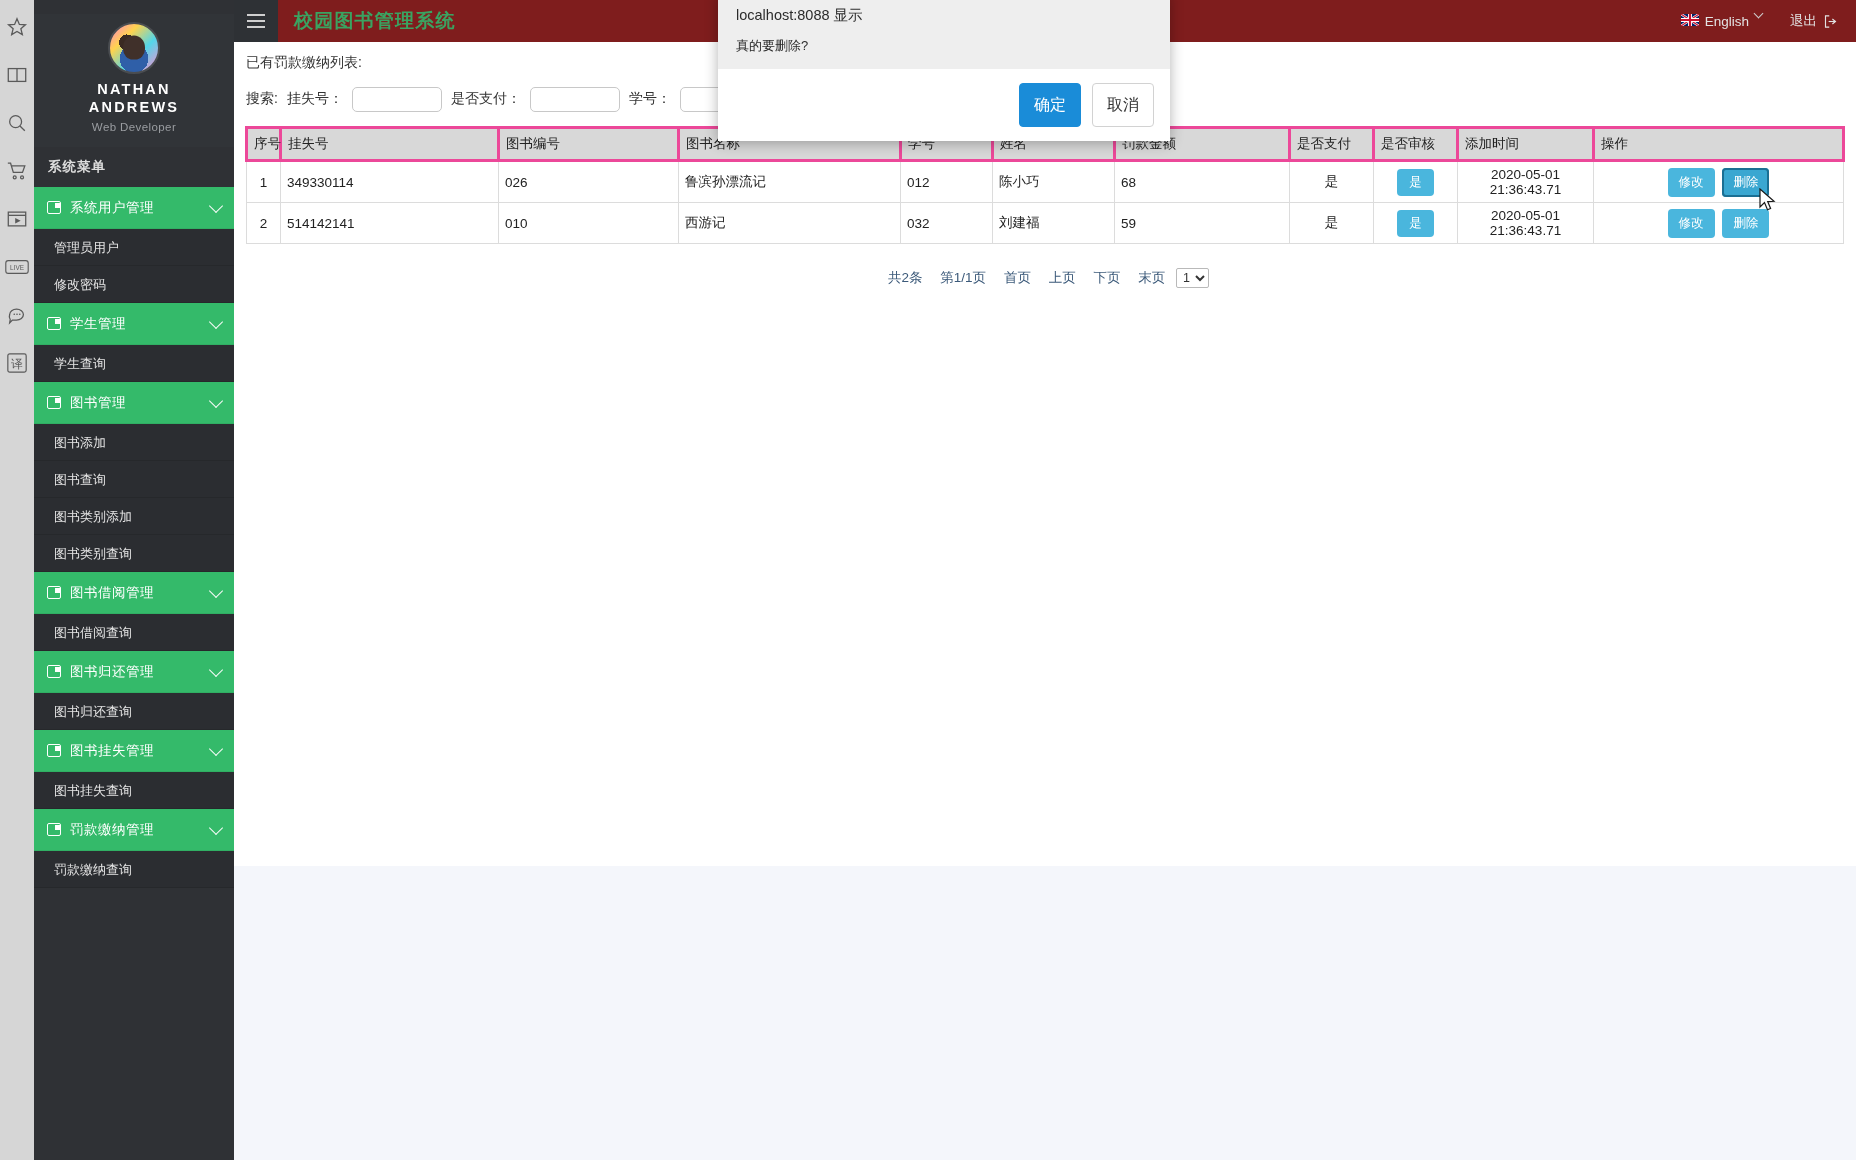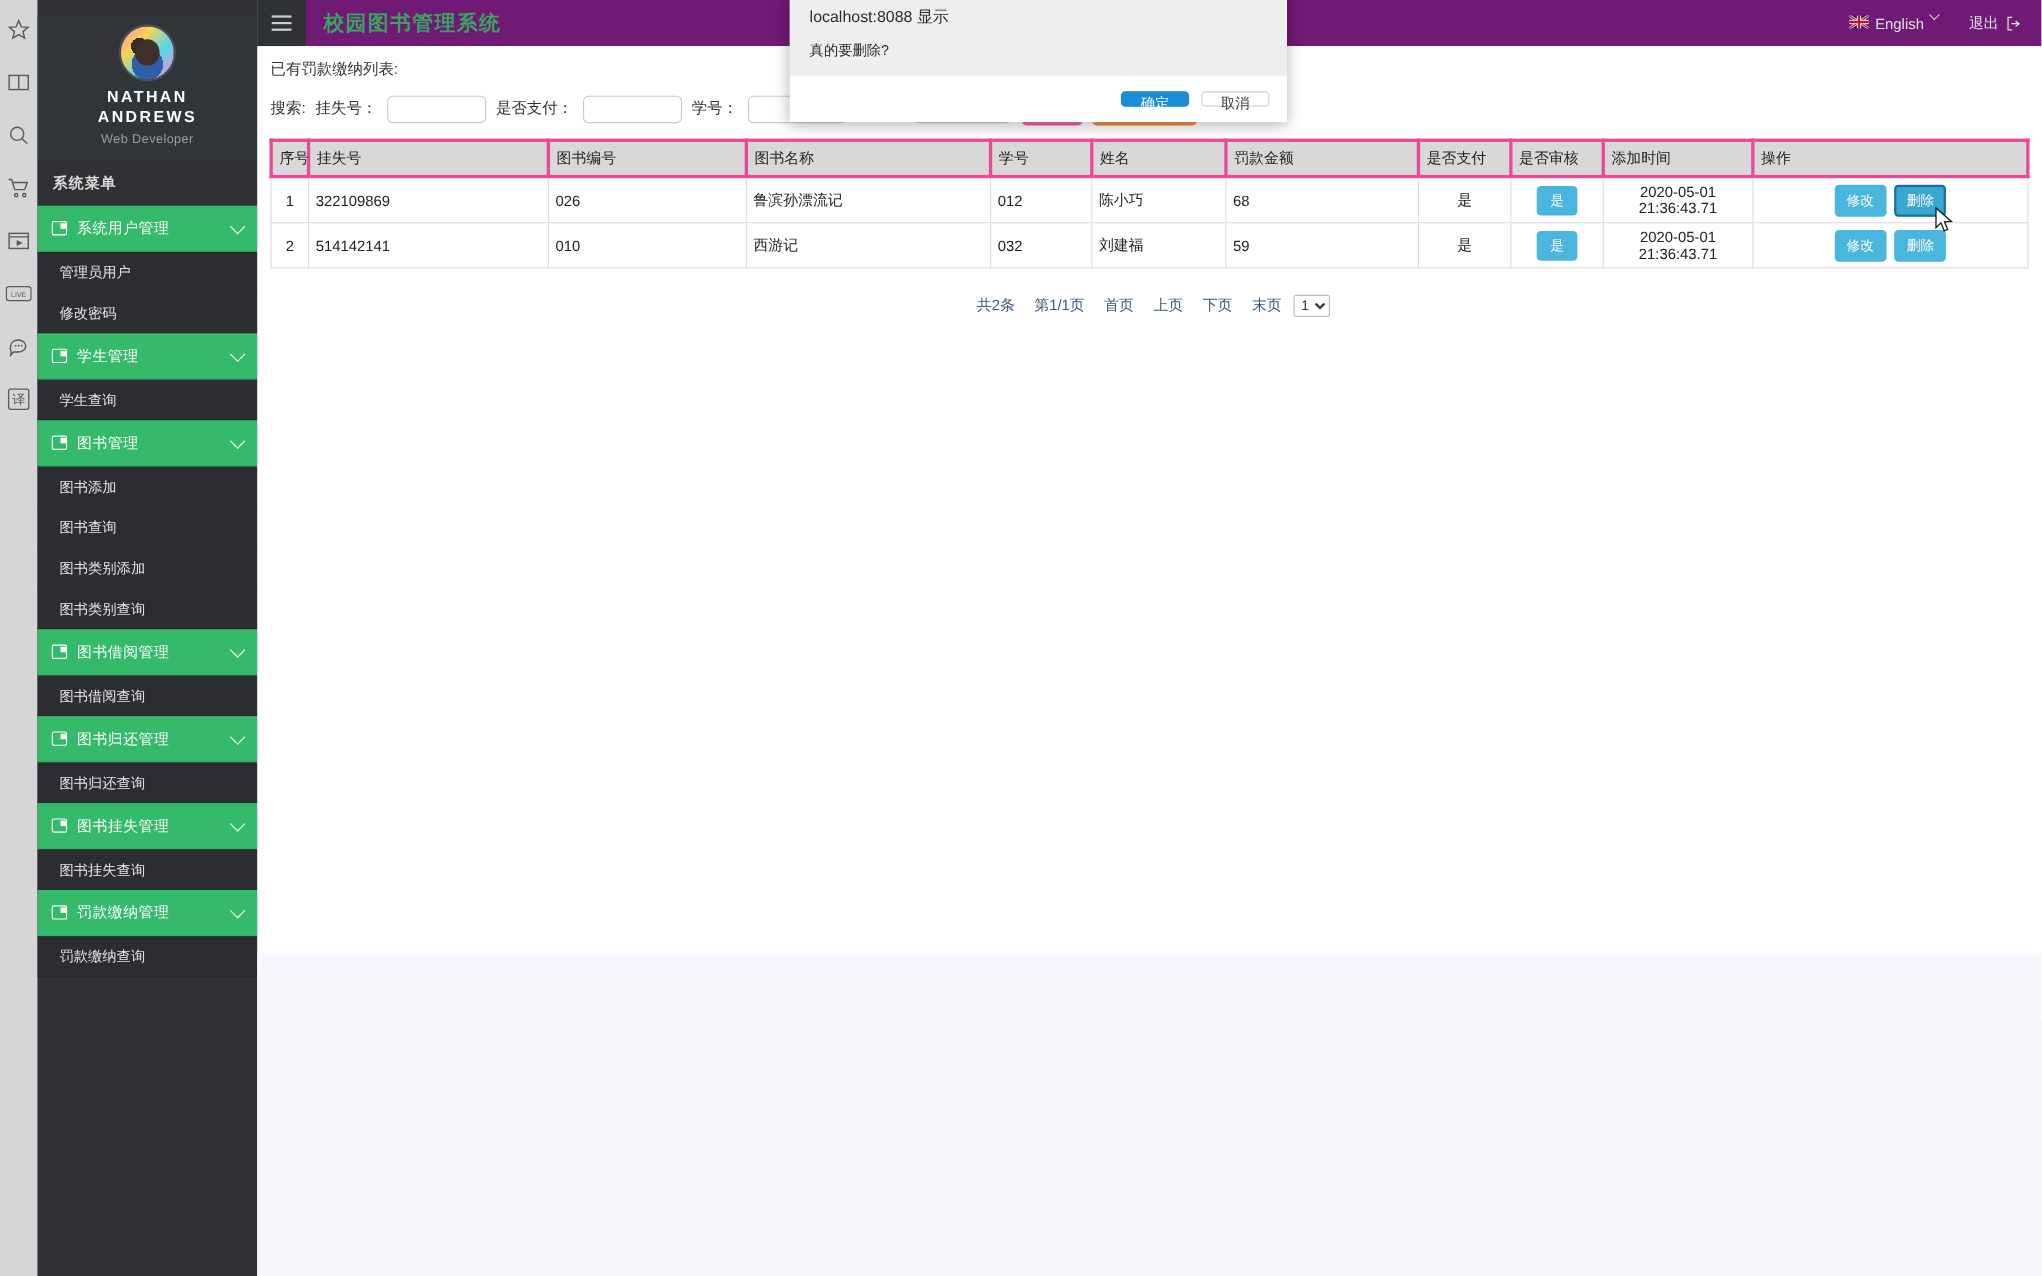--- a/index.html
+++ b/index.html
@@ -88,21 +88,21 @@
   .sub {
     display: block; height: 37px; line-height: 37px;
     padding-left: 20px; font-size: 13px;
     background: #2b2d31; color: #e4e4e4; cursor: pointer;
     border-bottom: 1px solid #26282b;
   }
 
   
   .topbar {
     position: absolute; left: 234px; top: 0; right: 0; height: 42px;
-    background: #701a75; display: flex; align-items: center;
+    background: #7f1d1d; display: flex; align-items: center;
   }
   .hamburger {
     width: 44px; height: 42px; background: #2e3135;
     display: flex; align-items: center; justify-content: center;
     cursor: pointer; flex: none;
   }
   .hamburger i {
     display:block; width: 18px; height: 2px; background: #cfcfcf;
     box-shadow: 0 -6px 0 #cfcfcf, 0 6px 0 #cfcfcf;
   }
@@ -206,21 +206,21 @@
   .dlg-head {
     background: #eeeeee; padding: 14px 18px 14px 18px;
   }
   .dlg-origin { font-size: 14.5px; color: #2b2b2b; margin-bottom: 12px; }
   .dlg-msg { font-size: 13px; color: #2b2b2b; }
   .dlg-body {
     background: #ffffff; padding: 14px 16px 14px 16px;
     display: flex; justify-content: flex-end; gap: 11px;
   }
   .dlg-btn {
-    min-width: 62px; height: 14px; border-radius: 4px; font-size: 13px;
+    min-width: 62px; height: 44px; border-radius: 4px; font-size: 16px;
     cursor: pointer; font-family: "Liberation Sans", sans-serif;
   }
   .dlg-ok { background: #1a8cd8; color: #fff; border: 1px solid #1a8cd8; }
   .dlg-cancel { background: #fff; color: #333; border: 1px solid #d2d2d2; }
 
   
   .cursor { position: absolute; left: 1758px; top: 188px; z-index: 80; pointer-events:none; }
 </style>
 </head>
 <body>
@@ -415,21 +415,21 @@
           <th>罚款金额</th>
           <th class="c">是否支付</th>
           <th class="c">是否审核</th>
           <th class="c">添加时间</th>
           <th class="c">操作</th>
         </tr>
       </thead>
       <tbody>
         <tr>
           <td class="c">1</td>
-          <td>322109869</td>
+          <td>349330114</td>
           <td>026</td>
           <td>鲁滨孙漂流记</td>
           <td>012</td>
           <td>陈小巧</td>
           <td>68</td>
           <td class="c">是</td>
           <td class="c">
             <button class="pill">是</button>
           </td>
           <td class="time">2020-05-01

